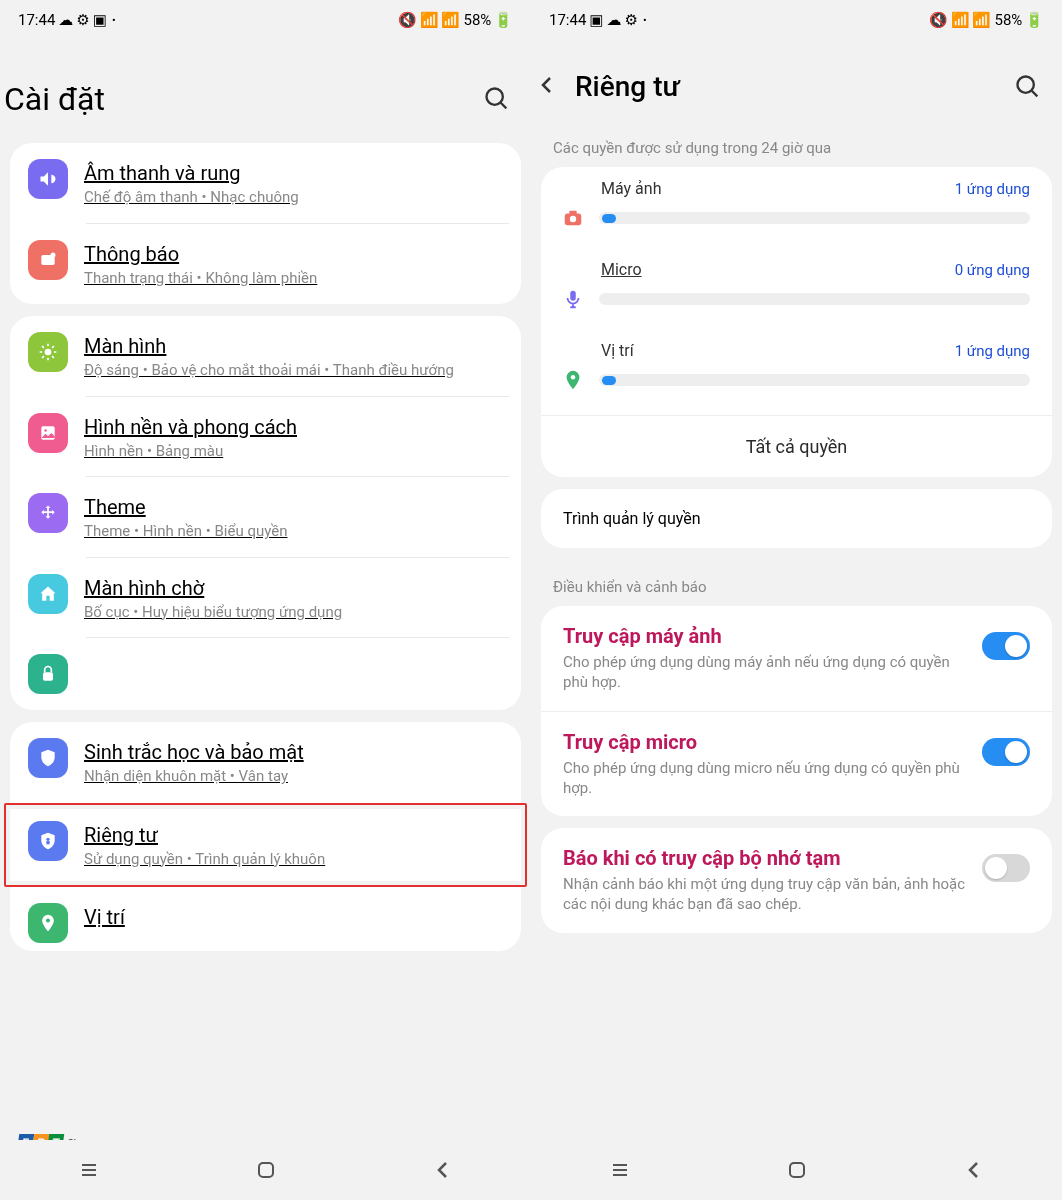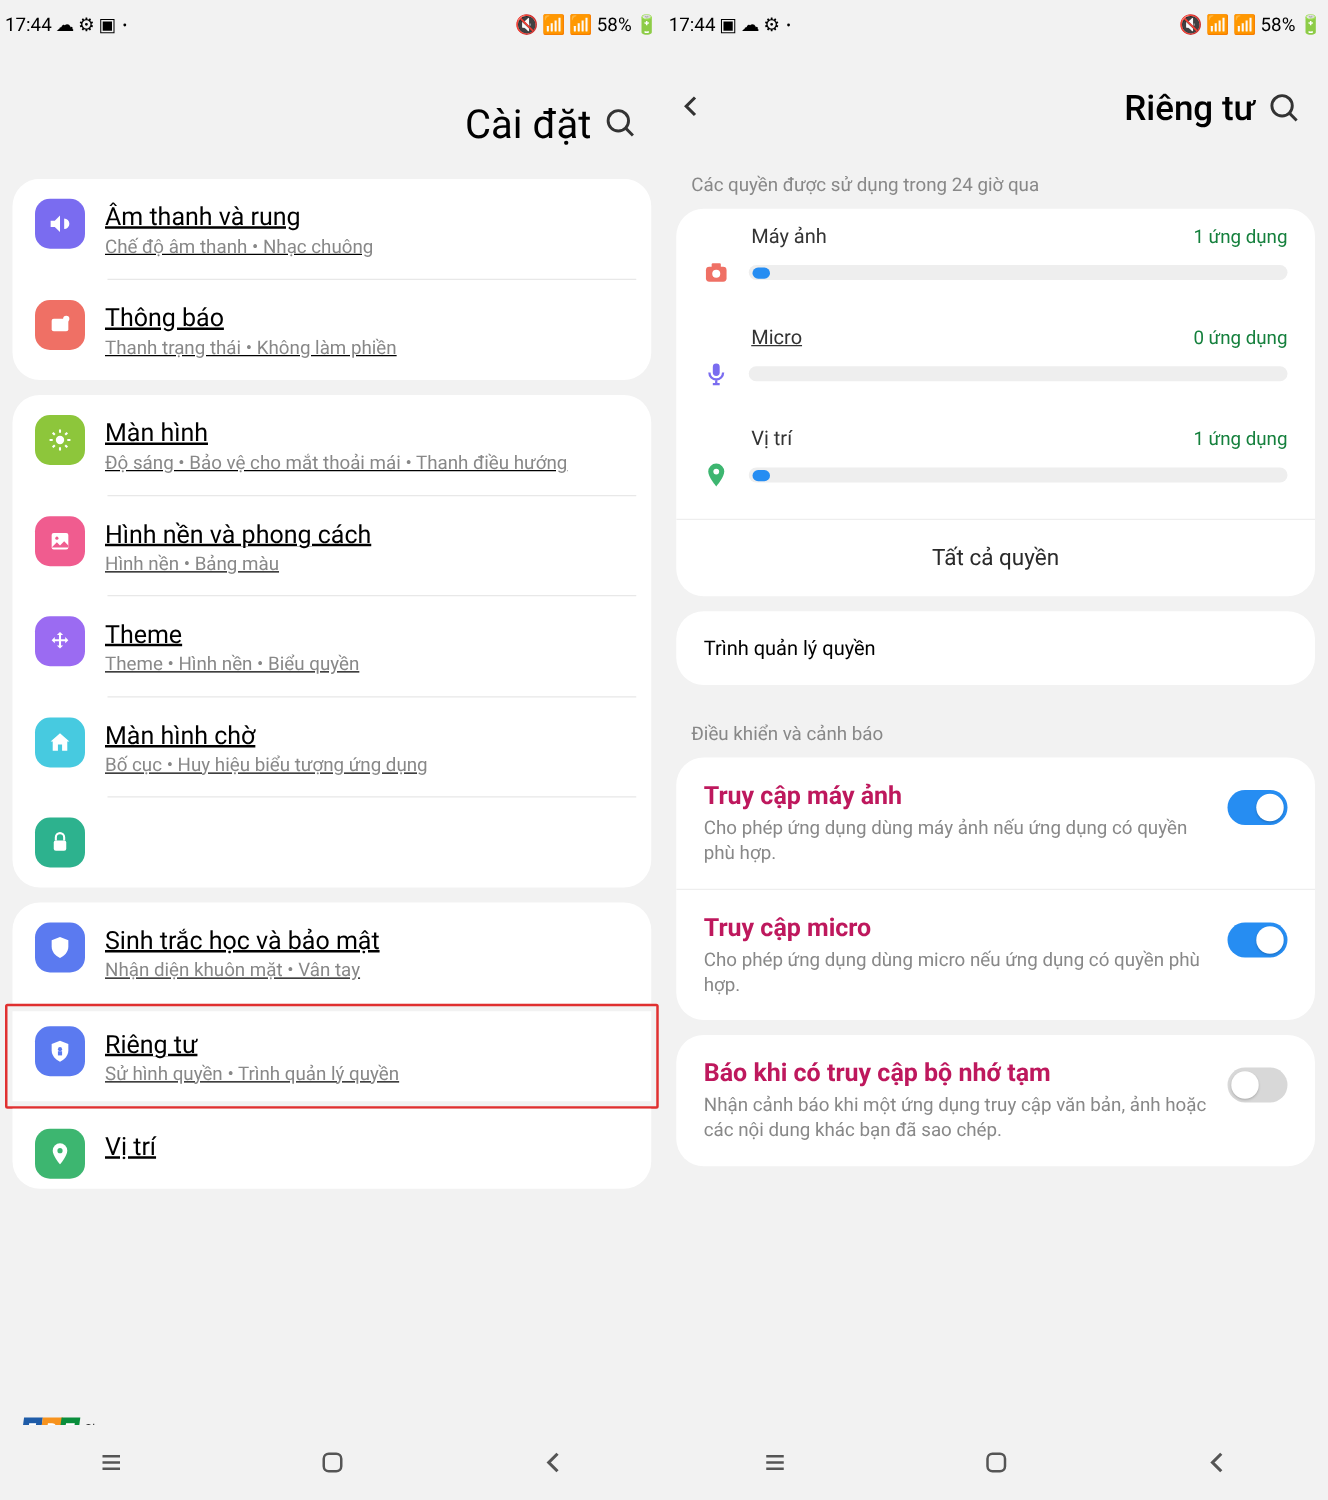--- a/index.html
+++ b/index.html
@@ -1,40 +1,40 @@
 <!DOCTYPE html>
 <html><head>
 <meta charset="utf-8">
 <style>
 * { box-sizing: border-box; margin: 0; padding: 0; }
 body { font-family: -apple-system, Roboto, "Segoe UI", sans-serif; background: #f2f2f2; display: flex; width: 1062px; height: 1200px; overflow: hidden; }
 .phone { width: 531px; height: 1200px; background: #f2f2f2; position: relative; display: flex; flex-direction: column; }
-.statusbar { height: 40px; display: flex; justify-content: space-between; align-items: center; padding: 0 4px; font-size: 15px; color: #000; }
+.statusbar { height: 40px; display: flex; justify-content: space-between; align-items: center; padding: 0 18px; font-size: 15px; color: #000; }
 .status-left, .status-right { display: flex; align-items: center; gap: 3px; }
-.header { display: flex; align-items: center; padding: 40px 20px 25px 4px; gap: 10px; text-align: right; }
+.header { display: flex; align-items: center; padding: 40px 20px 25px 4px; gap: 10px; }
 .header .back { width: 30px; }
 .header .title { font-size: 32px; font-weight: 400; color: #000; flex: 1; }
 .header .search { width: 28px; height: 28px; }
 .card { background: #fff; border-radius: 22px; margin: 0 10px 12px 10px; overflow: hidden; }
 .item { display: flex; align-items: flex-start; padding: 16px 12px 16px 12px; gap: 16px; position: relative; text-decoration: underline; }
 .item:not(:last-child)::after { content: ""; position: absolute; bottom: 0; left: 76px; right: 12px; height: 1px; background: #e8e8e8; }
 .icon-circle { width: 40px; height: 40px; border-radius: 12px; display: flex; align-items: center; justify-content: center; flex-shrink: 0; margin-left: 6px; }
 .item-text { flex: 1; padding-top: 2px; }
 .item-title { font-size: 20px; color: #000; margin-bottom: 3px; line-height: 1.2; }
 .item-sub { font-size: 15px; color: #888; line-height: 1.3; }
 .highlight-box { border: 2.5px solid #e03030; margin: 0 4px; border-radius: 2px; }
 .highlight-box .card { margin: 4px 4px; }
 .scroll { flex: 1; overflow-y: auto; }
 .navbar { height: 60px; display: flex; justify-content: space-around; align-items: center; background: #f2f2f2; position: absolute; bottom: 0; left: 0; right: 0; }
 .nav-btn { width: 24px; height: 24px; display: flex; align-items: center; justify-content: center; }
 .section-label { font-size: 15px; color: #888; padding: 18px 22px 10px 22px; }
 .perm-row { padding: 12px 22px 18px 22px; }
 .perm-head { display: flex; justify-content: space-between; font-size: 15px; color: #555; margin-bottom: 8px; align-items: center; }
 .perm-head .pname { color: #333; font-size: 16px; }
-.perm-head .pcount { color: #15803d; font-size: 15px; }
+.perm-head .pcount { color: #1d4ed8; font-size: 15px; }
 .perm-bar-row { display: flex; align-items: center; gap: 14px; }
 .perm-icon { width: 24px; height: 24px; display: flex; align-items: center; justify-content: center; flex-shrink: 0; margin-left: -2px; }
 .perm-bar { flex: 1; height: 12px; background: #eee; border-radius: 6px; position: relative; }
 .perm-fill { position: absolute; left: 3px; top: 1.5px; width: 14px; height: 9px; background: #268df2; border-radius: 5px; }
 .all-perms { text-align: center; padding: 20px; font-size: 18px; color: #2a2a2a; border-top: 1px solid #eee; margin-top: 5px; }
 .card2-item { padding: 20px 22px 20px 22px; font-size: 16px; color: #000; }
 .toggle-row { display: flex; padding: 18px 22px; gap: 12px; align-items: flex-start; }
 .toggle-row:not(:last-child) { border-bottom: 1px solid #eee; }
 .toggle-text { flex: 1; }
 .toggle-title { font-size: 20px; color: #be185d; margin-bottom: 4px; font-weight: bold; }
@@ -196,21 +196,21 @@
         <div class="item" style="padding-top:12px;padding-bottom:12px;">
           <div class="icon-circle" style="background:#5b7af0">
             <svg width="20" height="20" viewBox="0 0 24 24" fill="#fff">
                 <path d="M12 2l8 3v6c0 5-3.5 9-8 11-4.5-2-8-6-8-11V5l8-3z"></path>
                 <circle cx="12" cy="10" r="2" fill="#5b7af0"></circle>
                 <rect x="10" y="12" width="4" height="4" fill="#5b7af0"></rect>
               </svg>
           </div>
           <div class="item-text">
             <div class="item-title">Riêng tư</div>
-            <div class="item-sub">Sử hình quyền  •  Trình quản lý quyền</div>
+            <div class="item-sub">Sử dụng quyền  •  Trình quản lý khuôn</div>
           </div>
         </div>
       </div>
     </div>
     <div class="card" style="border-radius:0 0 22px 22px; margin-top:0;">
       <div class="item" style="padding-bottom:8px;">
         <div class="icon-circle" style="background:#3db670">
           <svg width="20" height="20" viewBox="0 0 24 24" fill="#fff">
               <path d="M12 2a7 7 0 017 7c0 5-7 13-7 13S5 14 5 9a7 7 0 017-7z"></path>
               <circle cx="12" cy="9" r="2.5" fill="#3db670"></circle>

